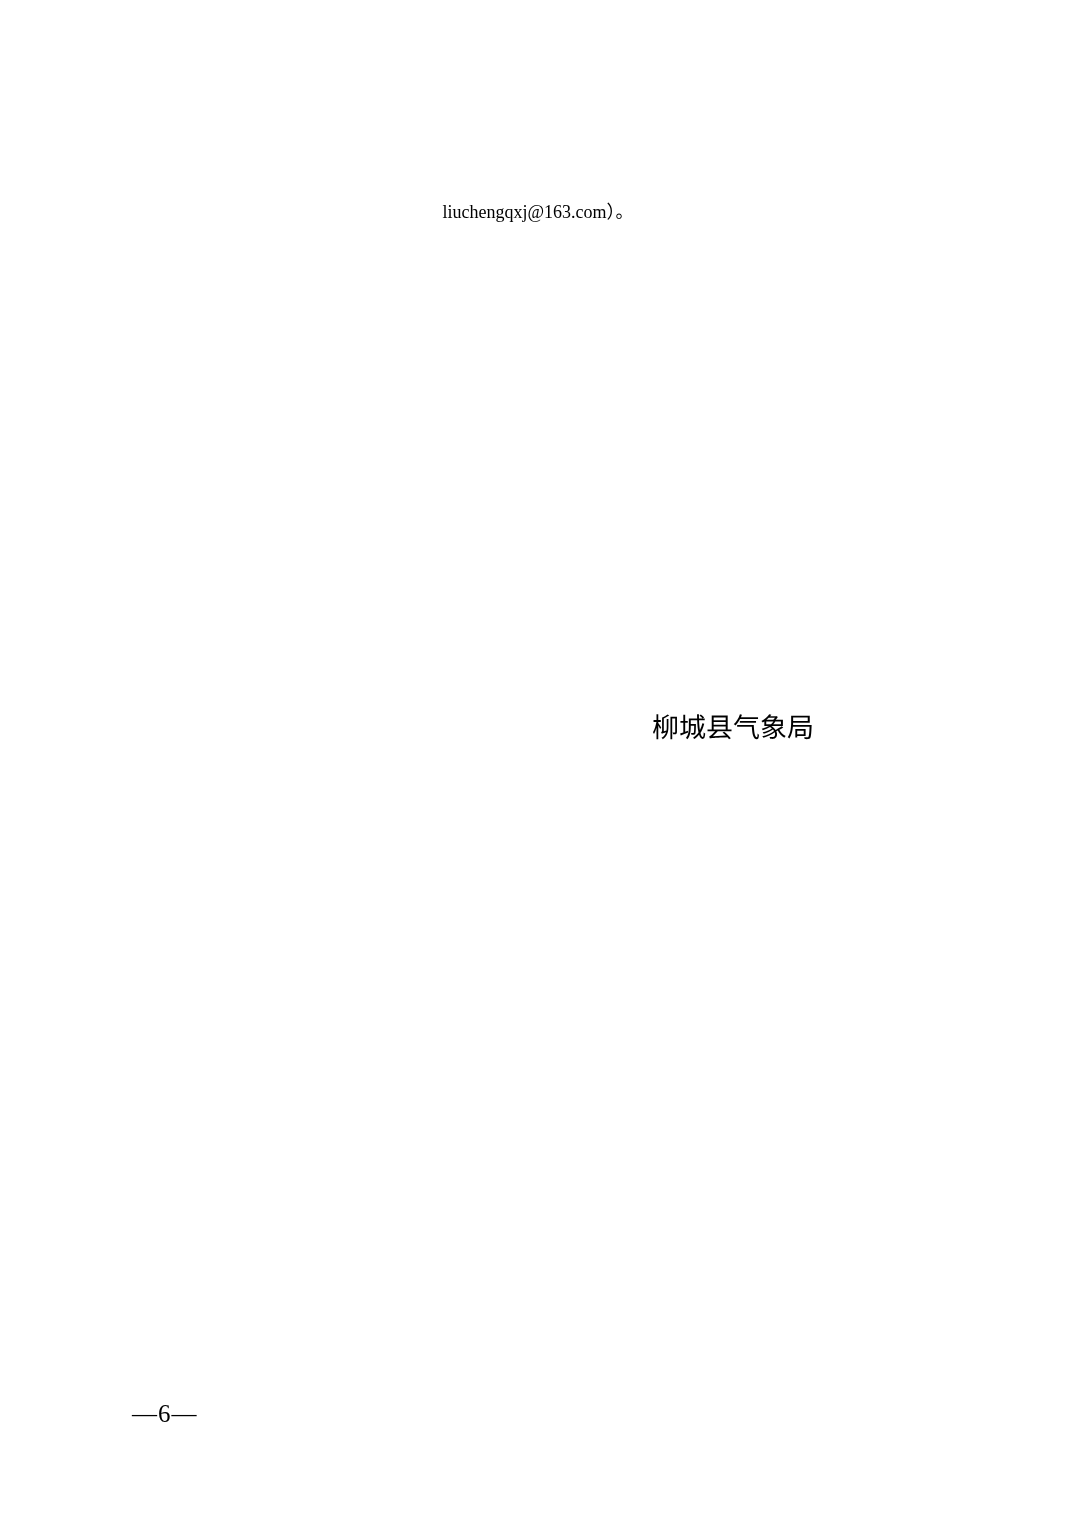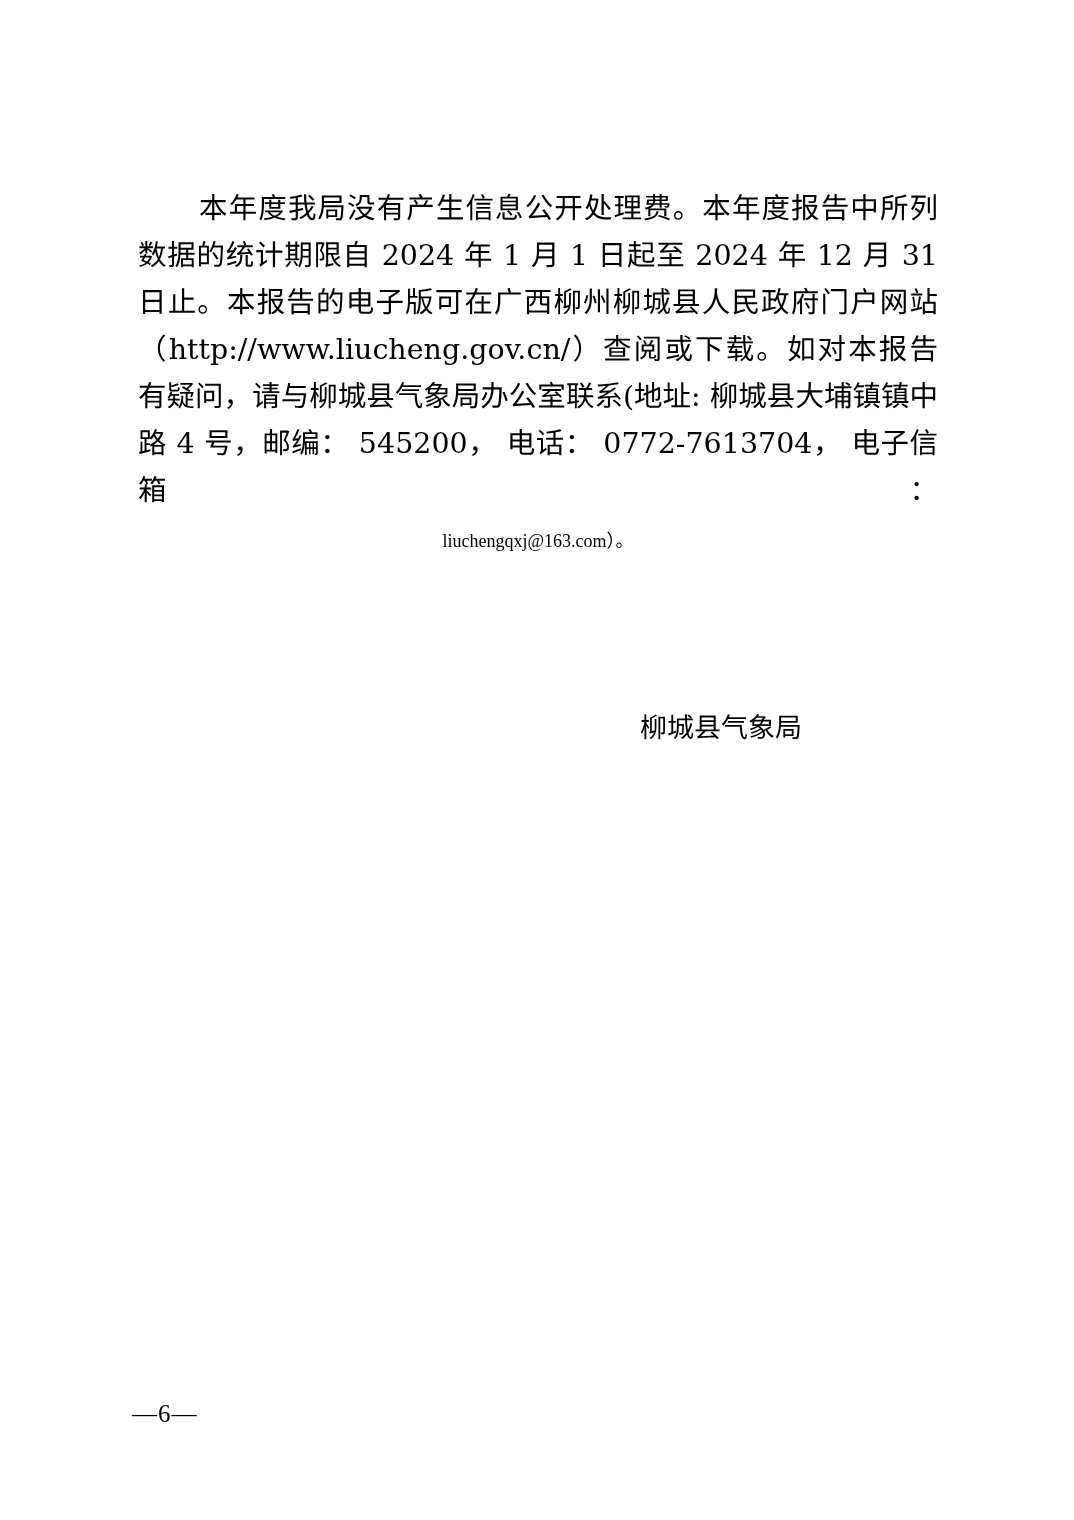--- a/index.html
+++ b/index.html
@@ -52,39 +52,39 @@
     left: 640px;
     top: 705px;
     width: 300px;
     font-size: 27px;
     line-height: 46px;
     text-align: left;
   }
   .sign-line {
     display: block;
     white-space: nowrap;
+    margin-left: 12px;
   }
   .footer {
     position: absolute;
     left: 132px;
     top: 1400px;
     font-size: 25px;
     letter-spacing: 1px;
   }
   .latin {
     font-family: "Liberation Serif", "DejaVu Serif", serif;
   }
 </style>
 </head>
 <body>
 
 <div class="page">
 
   <div class="body-block">
-    <p class="para"><span class="indent"></span><span>本年度我局没有产生信息公开处理费。本年度报告中所列数据的统计期限自 2024 年 1 月 1 日起至 2024 年 12 月 31 日止。本报告的电子版可在广西柳州柳城县人民政府门户网站（http://www.liucheng.gov.cn/）查阅或下载。如对本报告有疑问，请与柳城县气象局办公室联系(地址: 柳城县大埔镇镇中路 4 号，邮编： 545200， 电话： 0772-7613704， 电子信箱：</span></p>
     <p class="para-last-line latin">liuchengqxj@163.com）。</p>
   </div>
 
   <div class="signature">
     <span class="sign-line">柳城县气象局</span>
   </div>
 
   <div class="footer latin">—6—</div>
 
 </div>

